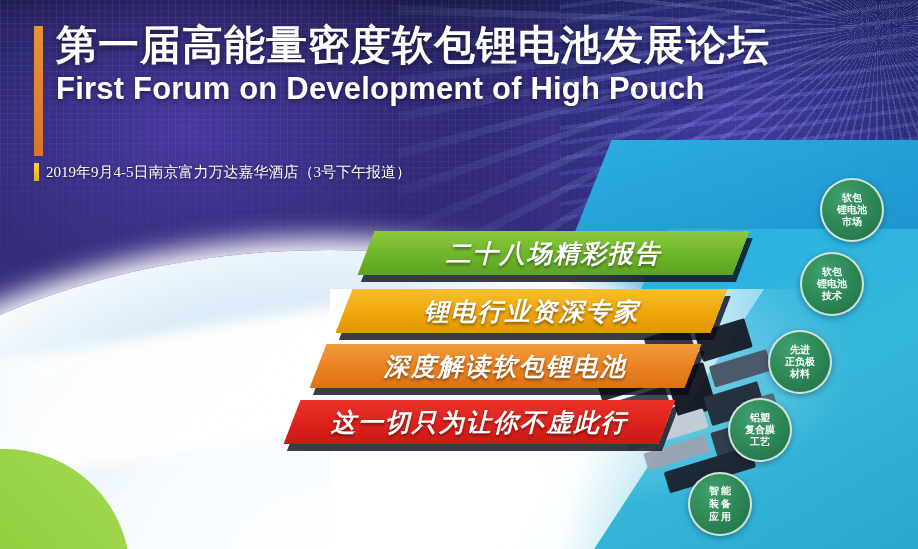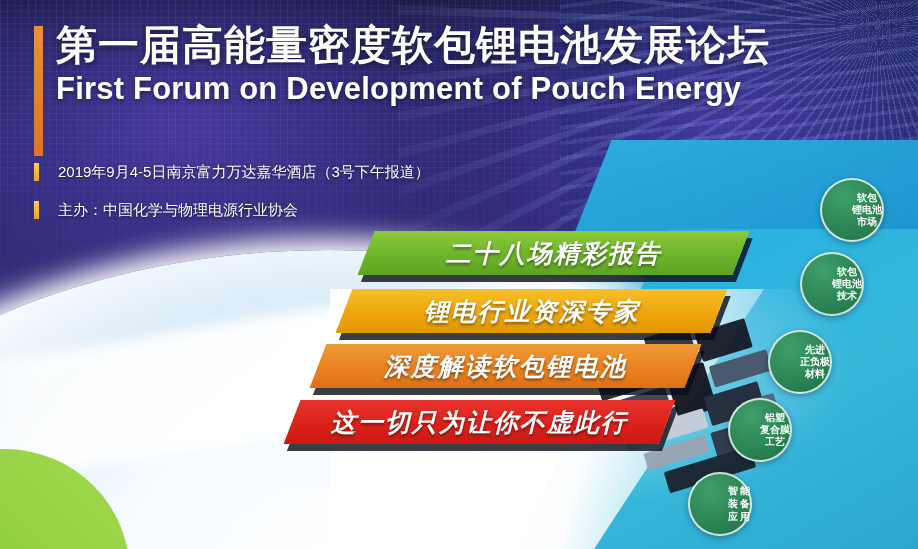--- a/index.html
+++ b/index.html
@@ -132,21 +132,21 @@
   }
   .t-en{
     margin:0 0 0 22px;
     font-size:31px;line-height:38px;font-weight:bold;color:#ffffff;
     letter-spacing:.2px;white-space:nowrap;
     text-shadow:0 2px 5px rgba(0,0,0,.5);
   }
 
   
   .info{position:absolute;left:34px;top:160px;width:470px;color:#ffffff;}
-  .info-group{position:relative;padding-left:24px;margin-bottom:14px;}
+  .info-group{position:relative;padding-left:12px;margin-bottom:14px;font-family:Liberation Serif, serif;}
   .info-group::before{
     content:"";position:absolute;left:0;top:3px;bottom:3px;width:5px;
     background:linear-gradient(180deg,#ffd24a,#e8a81f);
   }
   .info-line{
     font-size:15px;line-height:24px;color:#ffffff;white-space:nowrap;
     text-shadow:0 1px 3px rgba(0,0,0,.65);
   }
 
   
@@ -168,21 +168,21 @@
   .b2{left:344px;top:289px;width:375px;background:linear-gradient(180deg,#f6bf2a 0%,#efa60b 55%,#e09704 100%);}
   .b3{left:318px;top:344px;width:375px;background:linear-gradient(180deg,#f09a38 0%,#ea8120 55%,#dd7214 100%);}
   .b4{left:292px;top:400px;width:375px;background:linear-gradient(180deg,#e8332b 0%,#dc211b 55%,#c91a14 100%);}
 
   
   .badge{
     position:absolute;width:60px;height:60px;border-radius:50%;
     background:radial-gradient(circle at 35% 28%, #3f9f6b 0%, #2f8a58 45%, #1f6f45 100%);
     border:2px solid rgba(255,255,255,.78);
     box-shadow:0 2px 6px rgba(0,0,0,.30);
-    display:flex;align-items:center;justify-content:flex-end;
+    display:flex;align-items:center;justify-content:center;
     text-align:center;
   }
   .badge .btxt2{
     color:#ffffff;font-size:10px;font-weight:bold;line-height:12px;
     letter-spacing:0px;
   }
   .badge.two-col .btxt2{
     writing-mode:vertical-rl;text-orientation:upright;
     height:40px;line-height:13px;
   }
@@ -224,29 +224,28 @@
     <div class="blk" style="left:108px;top:80px;width:56px;height:30px;background:#232a38;"></div>
     <div class="blk" style="left:34px;top:116px;width:64px;height:18px;background:#9aa3b2;"></div>
     <div class="blk" style="left:104px;top:116px;width:70px;height:26px;background:#2f3747;"></div>
     <div class="blk" style="left:48px;top:140px;width:90px;height:22px;background:#1a222f;"></div>
     <div class="blk" style="left:142px;top:96px;width:34px;height:54px;background:#586478;"></div>
   </div>
 
   <div class="title-wrap">
     <div class="accent-bar"></div>
     <h1 class="t-cn">第一届高能量密度软包锂电池发展论坛</h1>
-    <div class="t-en">First Forum on Development of Pouch Energy</div>
+    <div class="t-en">First Forum on Development of High Pouch</div>
   </div>
 
   <div class="info">
     <div class="info-group">
       <div class="info-line">2019年9月4-5日南京富力万达嘉华酒店（3号下午报道）</div>
     </div>
     <div class="info-group">
-      <div class="info-line">主办：中国化学与物理电源行业协会</div>
     </div>
   </div>
 
   <div class="banners">
     <div class="banner b1">
       <span class="btxt">二十八场精彩报告</span>
     </div>
     <div class="banner b2">
       <span class="btxt">锂电行业资深专家</span>
     </div>

